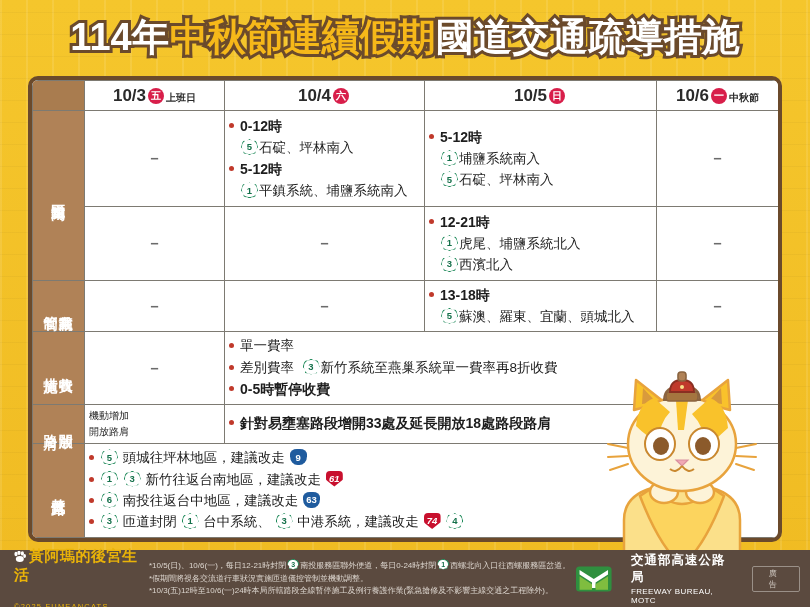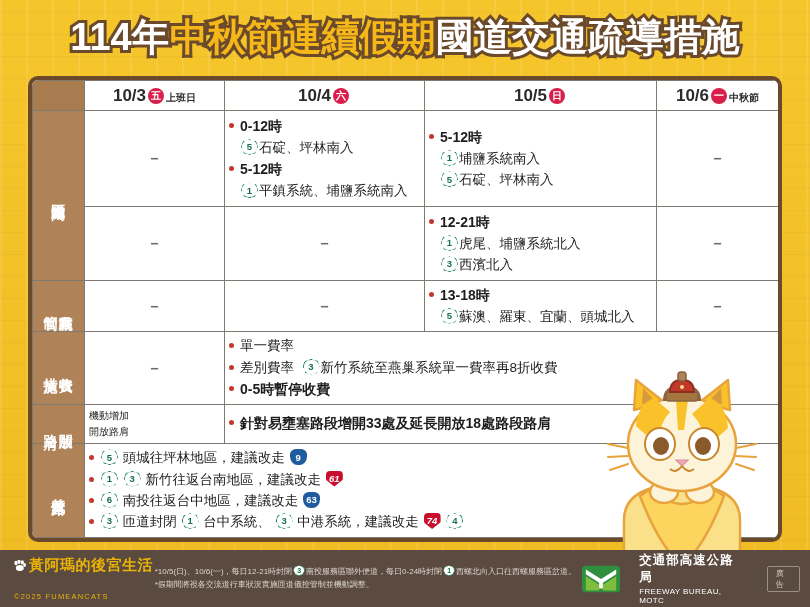--- a/index.html
+++ b/index.html
@@ -208,21 +208,21 @@
     display: flex; align-items: center; gap: 19px;
     padding-right: 10px;
   }
   .fwb-logo { width: 40px; height: 28px; }
   .fwb-text { color: #ffffff; }
   .fwb-cn { font-size: 12.5px; font-weight: bold; letter-spacing: 1px; }
   .fwb-en { font-size: 8px; letter-spacing: 0.4px; margin-top: 1px; }
   .adtag {
     font-size: 8px; color: #cfc7bf;
     border: 1px solid #9a9088; border-radius: 2px;
-    padding: 1px 8px; margin-left: 4px;
+    padding: 1px 16px; margin-left: 4px;
   }
 </style>
 </head>
 <body>
 
 <div class="bg-texture"></div>
 
 <div class="title-wrap">
   <div class="title">
     <span>114年</span><span class="gold">中秋節連續假期</span><span>國道交通疏導措施</span>
@@ -437,20 +437,21 @@
       </svg><span>黃阿瑪的後宮生活</span>
     </div>
     <div class="brand-sub">©2025 FUMEANCATS</div>
   </div>
 
   <div class="notes">
     <div>
       <span>*10/5(日)、10/6(一)，每日12-21時封閉</span><span class="badge flower"><span class="shape"></span><span class="num">3</span></span><span>南投服務區聯外便道，每日0-24時封閉</span><span class="badge flower"><span class="shape"></span><span class="num">1</span></span><span>西螺北向入口往西螺服務區岔道。</span>
     </div>
     <div>*假期間將視各交流道行車狀況實施匝道儀控管制並機動調整。</div>
+    <div>*10/3(五)12時至10/6(一)24時本局所轄路段全線暫停施工及例行養護作業(緊急搶修及不影響主線交通之工程除外)。</div>
   </div>
 
   <div class="fwb">
     <svg class="fwb-logo" viewBox="0 0 40 28">
       <rect x="0" y="0" width="40" height="28" rx="4" fill="#2f8f3f"></rect>
       <path d="M4 4 L20 14 L36 4 L36 9 L22 18 L22 24 L18 24 L18 18 L4 9 Z" fill="#ffffff"></path>
       <path d="M4 11 L18 20 L18 26 L4 26 Z" fill="#8dc63f" opacity="0.85"></path>
       <path d="M36 11 L22 20 L22 26 L36 26 Z" fill="#8dc63f" opacity="0.85"></path>
     </svg>
     <div class="fwb-text">

